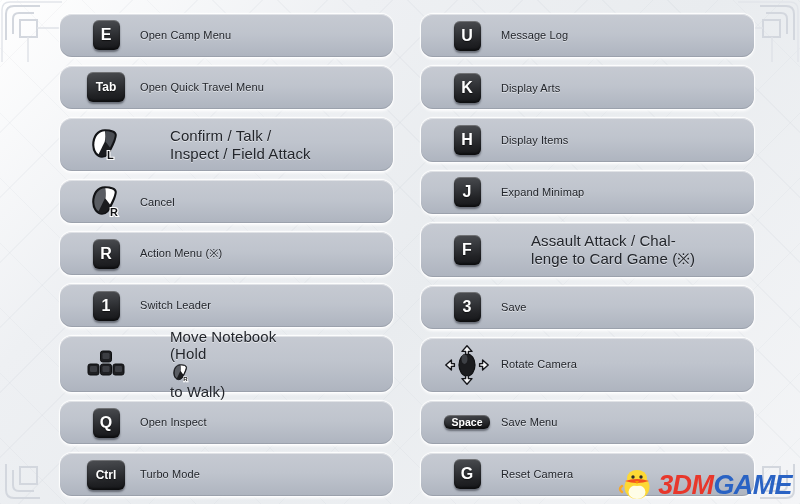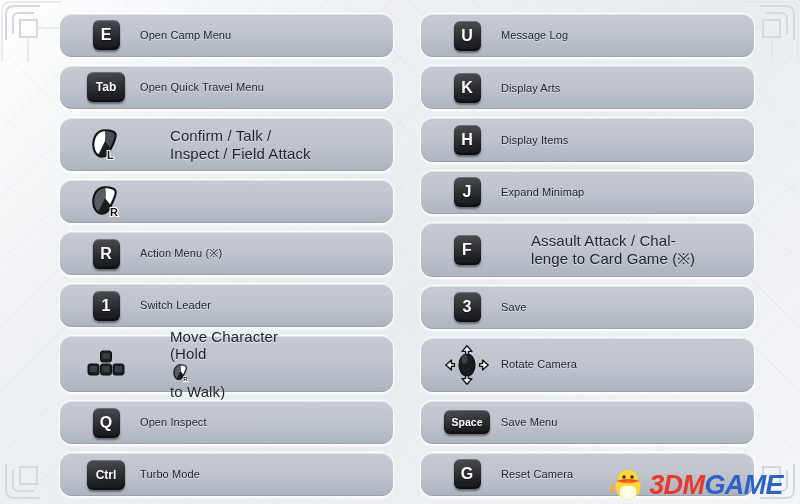--- a/index.html
+++ b/index.html
@@ -118,35 +118,35 @@
     color: #ffffff;
     font-size: 16px;
     font-weight: bold;
     box-shadow:
       0 2px 2px rgba(40,44,52,.55),
       inset 0 1px 0 rgba(255,255,255,.22),
       inset 0 -2px 2px rgba(0,0,0,.45);
     text-shadow: 0 1px 1px rgba(0,0,0,.6);
   }
   .keycap.wide  { min-width: 38px; font-size: 12px; padding: 8px 6px; }
-  .keycap.space { min-width: 46px; font-size: 10.5px; padding: 0 7px; height: 24px; }
+  .keycap.space { min-width: 46px; font-size: 10.5px; padding: 0 7px; height: 14px; }
 
   
   .inline-mouse {
     display: inline-block;
     vertical-align: -6px;
     margin: 0 1px;
   }
 
   svg.glyph { display:block; }
 
   
   #watermark {
     position: absolute;
-    right: 17px;
+    right: 8px;
     bottom: 2px;
     display: flex;
     align-items: center;
     gap: 1px;
     pointer-events: none;
     text-align: right;
   }
   #wm-text {
     font-family: "Liberation Sans", sans-serif;
     font-weight: bold;
@@ -240,20 +240,21 @@
             <svg class="glyph" width="36" height="36" viewBox="0 0 36 36">
               <g transform="translate(2,1)">
                 <path d="M15 2 C7 2 3 9 3 17 C3 24 7 29 12 29 C17 29 19 25 21 21 C24 15 26 10 26 7 C26 3.5 21 2 15 2 Z" fill="#1b1c1f"></path>
                 <path d="M15 3.2 C9 3.2 4.3 9 4.3 16.7 C4.3 21 6 24.6 8.6 26.3 L14.6 14 C15.8 10.4 15.6 6 15 3.2 Z" fill="#5a5d63"></path>
                 <path d="M15.2 3.2 C20.4 3.4 24.7 4.6 24.7 7.2 C24.7 9.8 22.6 14.2 20 19.6 L15.4 13.6 C15.9 10 15.8 6 15.2 3.2 Z" fill="#ffffff"></path>
                 <path d="M15 2 C7 2 3 9 3 17 C3 24 7 29 12 29 C17 29 19 25 21 21 C24 15 26 10 26 7 C26 3.5 21 2 15 2 Z" fill="none" stroke="#111215" stroke-width="1.6"></path>
               </g>
               <text x="22" y="32" font-family="Liberation Sans, sans-serif" font-size="11" font-weight="bold" fill="#111215" stroke="#ffffff" stroke-width="2.2" paint-order="stroke">R</text>
             </svg>
           </div>
+          <div class="label">Cancel</div>
         </div>
         <div class="row">
           <div class="keyslot">
             <span class="keycap">R</span>
           </div>
           <div class="label">Action Menu (※)</div>
         </div>
         <div class="row">
           <div class="keyslot">
             <span class="keycap">1</span>
@@ -266,21 +267,21 @@
               <rect x="14.5" y="2" width="11" height="11" rx="2.2" fill="#1e1f22" stroke="#0d0e10" stroke-width="1"></rect>
               <rect x="16.5" y="4" width="7" height="6" rx="1.2" fill="#3c3e43"></rect>
               <rect x="2" y="15" width="11" height="11" rx="2.2" fill="#1e1f22" stroke="#0d0e10" stroke-width="1"></rect>
               <rect x="4" y="17" width="7" height="6" rx="1.2" fill="#3c3e43"></rect>
               <rect x="14.5" y="15" width="11" height="11" rx="2.2" fill="#1e1f22" stroke="#0d0e10" stroke-width="1"></rect>
               <rect x="16.5" y="17" width="7" height="6" rx="1.2" fill="#3c3e43"></rect>
               <rect x="27" y="15" width="11" height="11" rx="2.2" fill="#1e1f22" stroke="#0d0e10" stroke-width="1"></rect>
               <rect x="29" y="17" width="7" height="6" rx="1.2" fill="#3c3e43"></rect>
             </svg>
           </div>
-          <div class="label two-line"><div>Move Character</div><div><span>(Hold </span><svg class="glyph inline-mouse" width="20" height="20" viewBox="0 0 36 36">
+          <div class="label two-line"><div>Move Notebook</div><div><span>(Hold </span><svg class="glyph inline-mouse" width="20" height="20" viewBox="0 0 36 36">
                 <g transform="translate(2,1)">
                   <path d="M15 2 C7 2 3 9 3 17 C3 24 7 29 12 29 C17 29 19 25 21 21 C24 15 26 10 26 7 C26 3.5 21 2 15 2 Z" fill="#1b1c1f"></path>
                   <path d="M15 3.2 C9 3.2 4.3 9 4.3 16.7 C4.3 21 6 24.6 8.6 26.3 L14.6 14 C15.8 10.4 15.6 6 15 3.2 Z" fill="#5a5d63"></path>
                   <path d="M15.2 3.2 C20.4 3.4 24.7 4.6 24.7 7.2 C24.7 9.8 22.6 14.2 20 19.6 L15.4 13.6 C15.9 10 15.8 6 15.2 3.2 Z" fill="#ffffff"></path>
                   <path d="M15 2 C7 2 3 9 3 17 C3 24 7 29 12 29 C17 29 19 25 21 21 C24 15 26 10 26 7 C26 3.5 21 2 15 2 Z" fill="none" stroke="#111215" stroke-width="1.6"></path>
                 </g>
                 <text x="22" y="32" font-family="Liberation Sans, sans-serif" font-size="11" font-weight="bold" fill="#111215" stroke="#ffffff" stroke-width="2.2" paint-order="stroke">R</text>
               </svg><span> to Walk)</span></div></div>
         </div>
         <div class="row">

